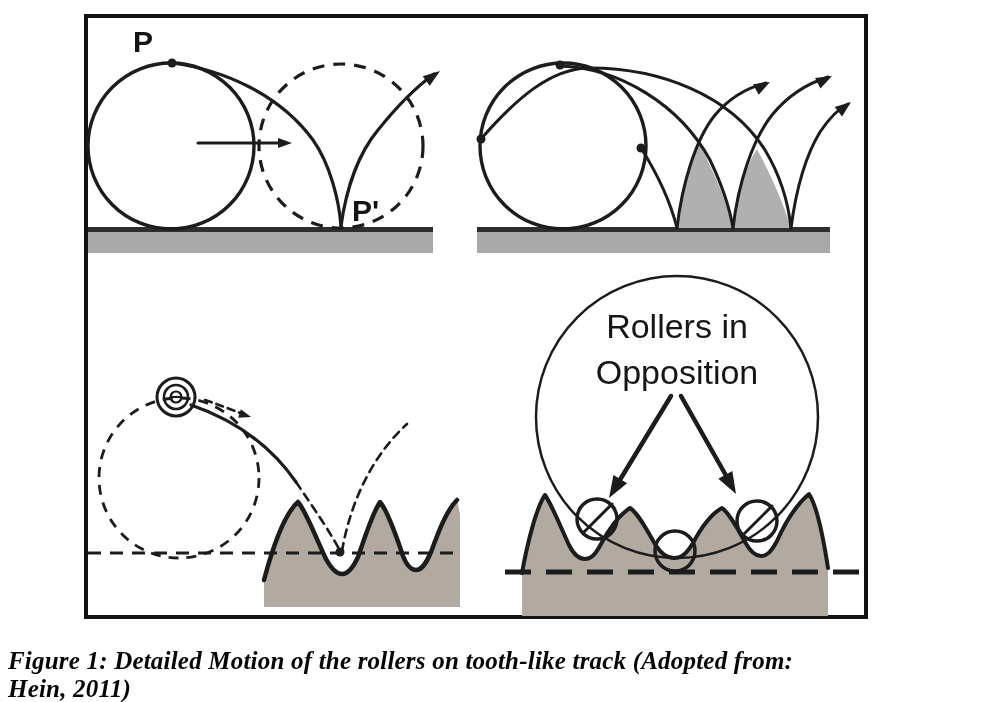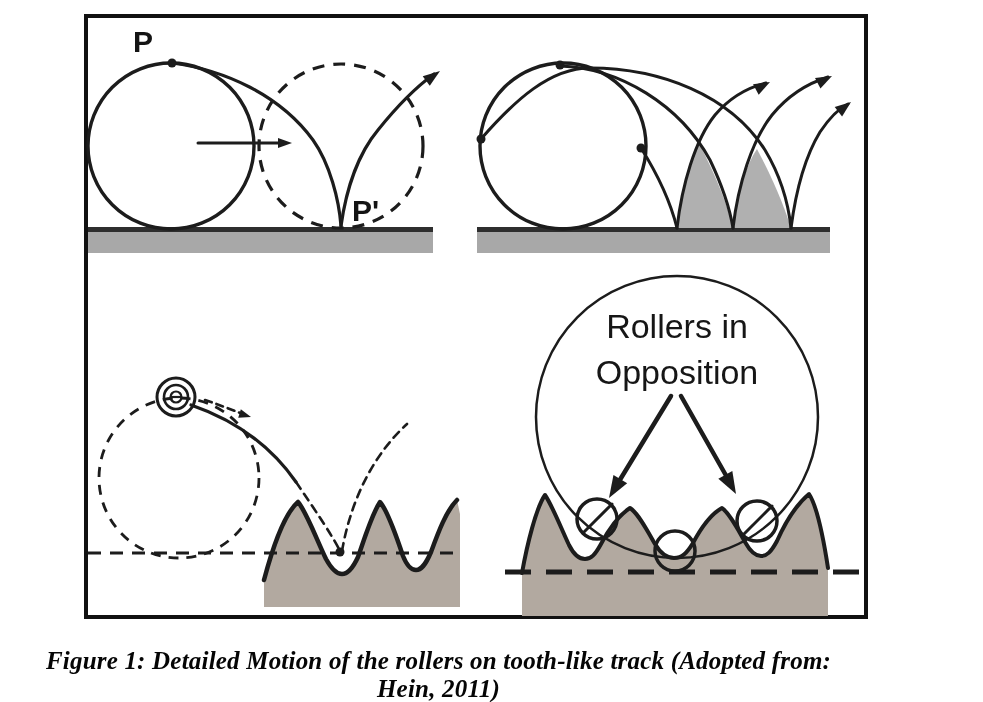--- a/index.html
+++ b/index.html
@@ -3,21 +3,21 @@
 <meta charset="utf-8">
 <style>
   html,body{margin:0;padding:0;background:#ffffff;}
   .page{position:relative;width:983px;height:702px;background:#ffffff;overflow:hidden;
         font-family:"Liberation Sans",sans-serif;}
   svg{position:absolute;left:0;top:0;}
   .ink{stroke:#1c1c1c;fill:none;}
   .rnd{stroke-linecap:round;stroke-linejoin:round;}
   .lbl{font-family:"Liberation Sans",sans-serif;font-weight:bold;font-size:30px;fill:#141414;}
   .ann{font-family:"Liberation Sans",sans-serif;font-size:34px;fill:#161616;text-anchor:middle;}
-  .caption{position:absolute;left:16px;top:647px;width:845px;text-align:center;
+  .caption{position:absolute;left:8px;top:647px;width:845px;
            font-family:"Liberation Serif",serif;font-style:italic;font-weight:bold;
            font-size:25px;color:#050505;letter-spacing:0.2px;}
 </style>
 </head>
 <body>
 
 <div class="page">
   <svg width="983" height="702" viewBox="0 0 983 702">
 
     <rect x="86" y="16" width="780" height="601" fill="#ffffff" stroke-width="4" stroke="#111111"></rect>

